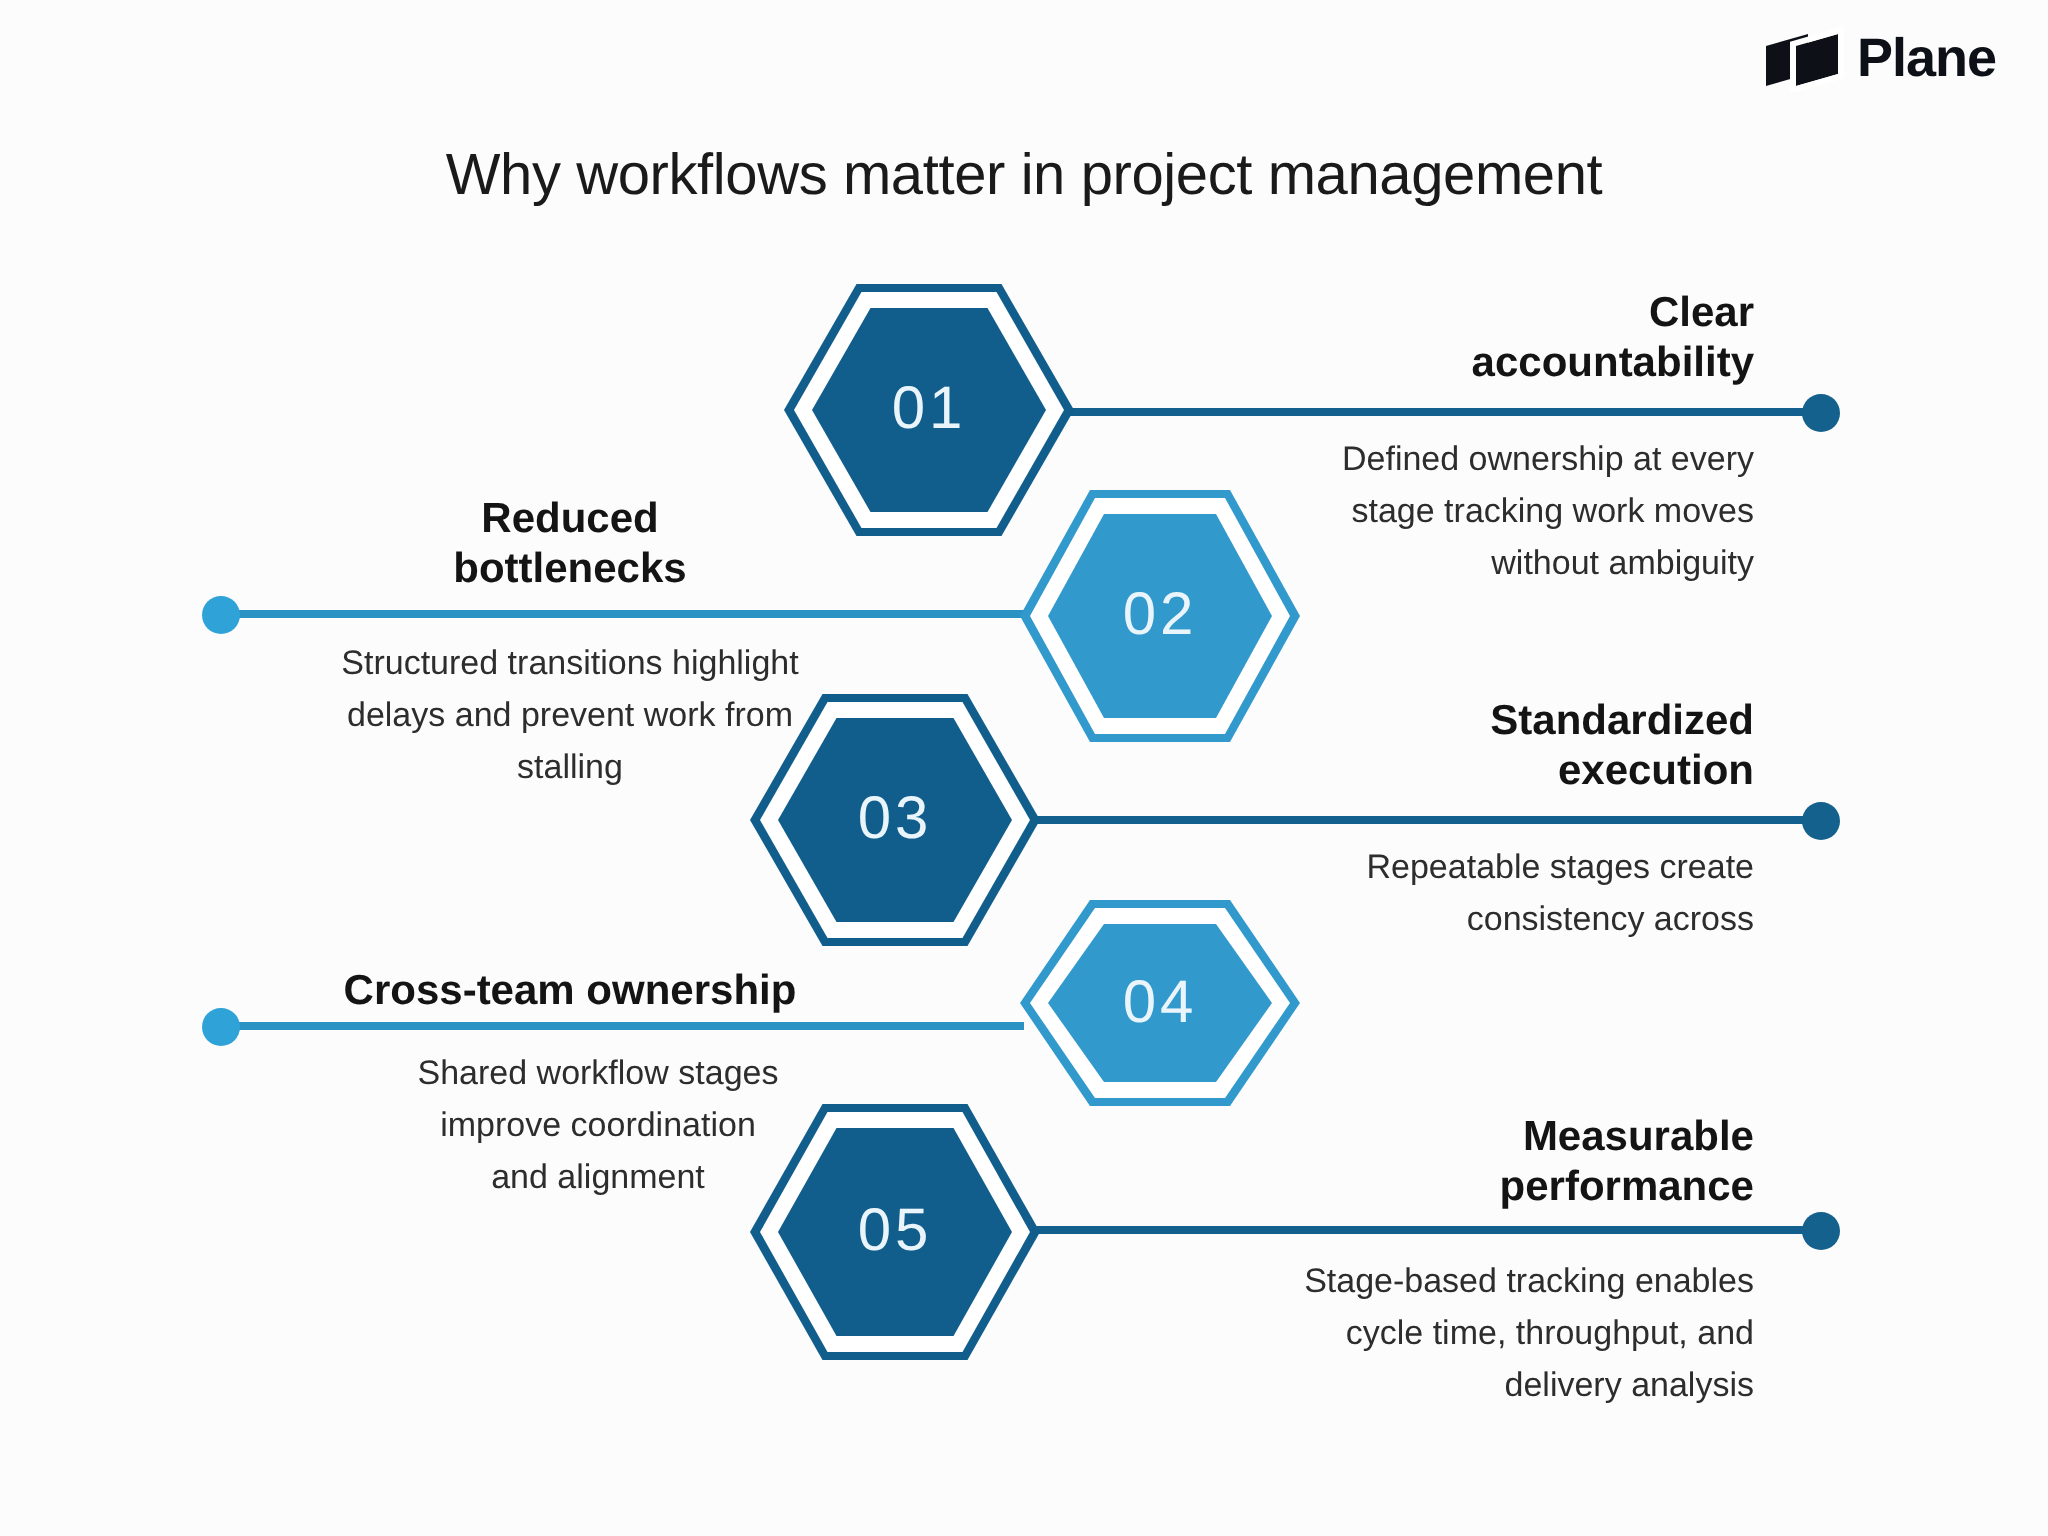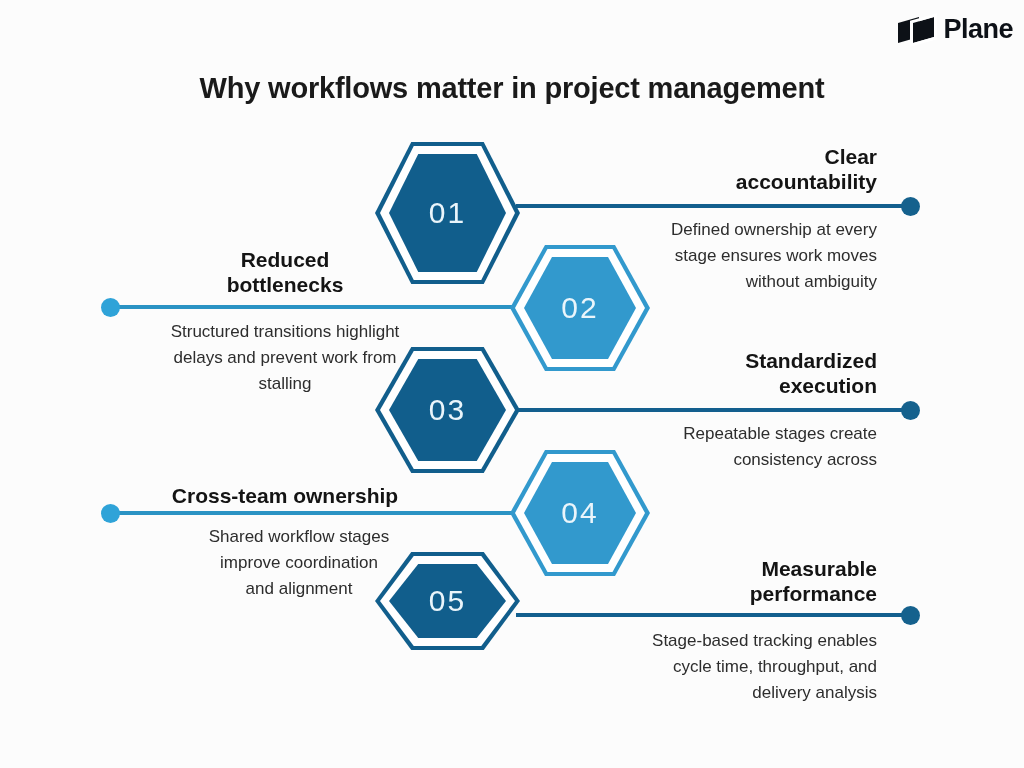--- a/index.html
+++ b/index.html
@@ -8,30 +8,30 @@
     --dot-left:#2FA3D8; --dot-right:#15618D;
     --title-text:#1A1A1A; --heading-text:#141414; --body-text:#2D2D2D;
     --number-text:#EAF5FB; --background:#FCFCFC; --logo-text:#0D1117;
   }
   *{margin:0;padding:0;box-sizing:border-box}
   html,body{width:1024px;height:768px;overflow:hidden}
   body{font-family:"Liberation Sans","DejaVu Sans",sans-serif;background:var(--background)}
   .canvas{position:relative;width:1024px;height:768px;background:var(--background)}
 
   
-  .logo{position:absolute;top:12px;right:11px;display:flex;align-items:center;gap:2px}
+  .logo{position:absolute;top:12px;right:26px;display:flex;align-items:center;gap:2px}
   .logo-icon{position:relative;width:44px;height:34px}
   .tile{position:absolute;width:21px;height:20px;background:var(--logo-text);transform:skewY(-16deg)}
   .tile.t1{left:1px;top:8px}
   .tile.t2{left:16px;top:8px;outline:3px solid #fff}
   .logo-text{font-size:27px;font-weight:700;color:var(--logo-text);letter-spacing:-0.5px}
 
   
   .page-title{position:absolute;top:72px;left:0;width:100%;text-align:center;
-    font-size:29px;font-weight:700;color:var(--title-text);letter-spacing:-0.2px}
+    font-size:29px;font-weight:400;color:var(--title-text);letter-spacing:-0.2px}
 
   
   .hex{position:absolute}
   .hex-ring,.hex-gap,.hex-core{position:absolute;
     clip-path:polygon(0% 50%,25% 0%,75% 0%,100% 50%,75% 100%,25% 100%)}
   .hex-ring{inset:0;background:var(--c)}
   .hex-gap{inset:4px 5px;background:#fff}
   .hex-core{inset:12px 14px;background:var(--c)}
   .hex.dark{--c:var(--hex-dark)}
   .hex.light{--c:var(--hex-light)}
@@ -65,33 +65,33 @@
       <span class="tile t1"></span>
       <span class="tile t2"></span>
     </div>
     <span class="logo-text">Plane</span>
   </div>
 
   <h1 class="page-title">Why workflows matter in project management</h1>
 
   <div class="connector r" style="left:516px;top:204px;width:394px"></div>
   <div class="dot r" style="left:901px;top:197px"></div>
-  <div class="hex dark" style="left:375px;top:142px;width:145px;height:142px">
+  <div class="hex dark" style="left:392px;top:142px;width:145px;height:126px">
     <div class="hex-ring"></div>
     <div class="hex-gap"></div>
     <div class="hex-core"></div>
     <div class="hex-number">01</div>
   </div>
   <div class="step-heading align-r" style="left:557px;top:144px">
     <span class="tline">Clear</span>
     <span class="tline">accountability</span>
   </div>
   <div class="step-desc align-r" style="left:557px;top:217px">
     <span class="dline">Defined ownership at every</span>
-    <span class="dline">stage ensures work moves</span>
+    <span class="dline">stage tracking work moves</span>
     <span class="dline">without ambiguity</span>
   </div>
 
   <div class="connector l" style="left:111px;top:305px;width:401px"></div>
   <div class="dot l" style="left:101px;top:298px"></div>
   <div class="hex light" style="left:510px;top:245px;width:140px;height:126px">
     <div class="hex-ring"></div>
     <div class="hex-gap"></div>
     <div class="hex-core"></div>
     <div class="hex-number">02</div>
@@ -118,39 +118,39 @@
     <span class="tline">Standardized</span>
     <span class="tline">execution</span>
   </div>
   <div class="step-desc align-r" style="left:557px;top:421px">
     <span class="dline">Repeatable stages create</span>
     <span class="dline">consistency across</span>
   </div>
 
   <div class="connector l" style="left:111px;top:511px;width:401px"></div>
   <div class="dot l" style="left:101px;top:504px"></div>
-  <div class="hex light" style="left:510px;top:450px;width:140px;height:126px">
+  <div class="hex light" style="left:510px;top:450px;width:140px;height:103px">
     <div class="hex-ring"></div>
     <div class="hex-gap"></div>
     <div class="hex-core"></div>
     <div class="hex-number">04</div>
   </div>
   <div class="step-heading align-l" style="left:125px;top:483px">
     <span class="tline">Cross-team ownership</span>
     <span class="tline"></span>
   </div>
   <div class="step-desc align-l" style="left:139px;top:524px">
     <span class="dline">Shared workflow stages</span>
     <span class="dline">improve coordination</span>
     <span class="dline">and alignment</span>
   </div>
 
   <div class="connector r" style="left:516px;top:613px;width:394px"></div>
   <div class="dot r" style="left:901px;top:606px"></div>
-  <div class="hex dark" style="left:375px;top:552px;width:145px;height:98px">
+  <div class="hex dark" style="left:375px;top:552px;width:145px;height:128px">
     <div class="hex-ring"></div>
     <div class="hex-gap"></div>
     <div class="hex-core"></div>
     <div class="hex-number">05</div>
   </div>
   <div class="step-heading align-r" style="left:557px;top:556px">
     <span class="tline">Measurable</span>
     <span class="tline">performance</span>
   </div>
   <div class="step-desc align-r" style="left:557px;top:628px">

